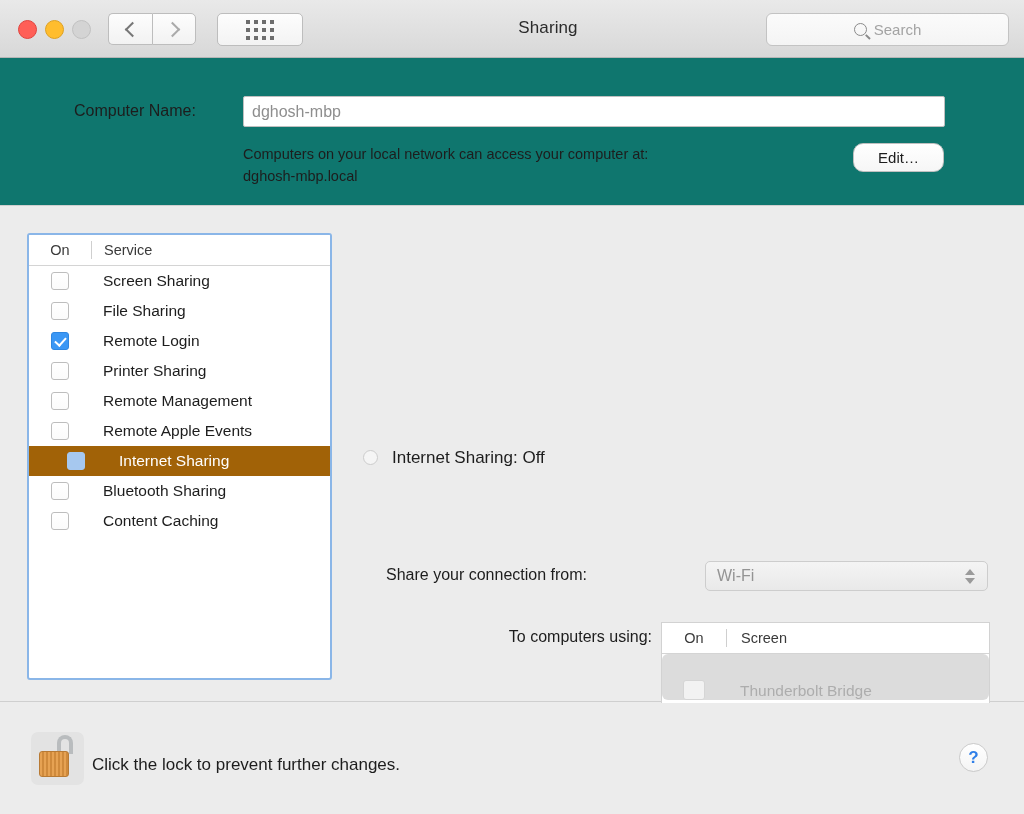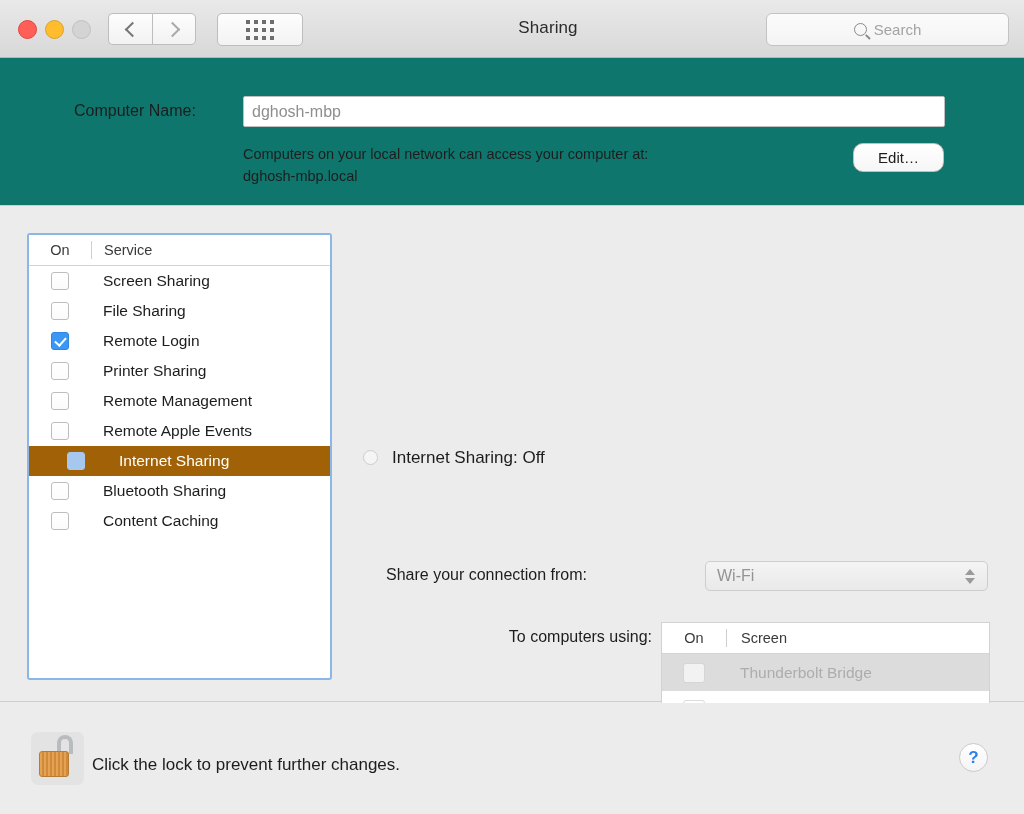--- a/index.html
+++ b/index.html
@@ -350,24 +350,25 @@
   .portsbox {
     position: absolute;
     left: 661px; top: 415px;
     width: 329px; height: 213px;
     background: #ffffff;
     border: 1px solid #d2d2d2;
     box-sizing: border-box;
     overflow: hidden;
   }
   .prow {
-    height: 37px;
-    display: flex;
-    align-items: center;
-    box-sizing: border-box;
+    height: 46px;
+    display: flex;
+    align-items: flex-end;
+    box-sizing: border-box;
+    border-radius: 6px;
   }
   .prow.hl { background: #dcdcdc; }
   .pcb {
     width: 22px; height: 20px;
     border: 1px solid #dcdcdc;
     border-radius: 3px;
     background: #ffffff;
     box-sizing: border-box;
   }
   .prow.hl .pcb { background:#f2f2f2; border-color:#d5d5d5;}

